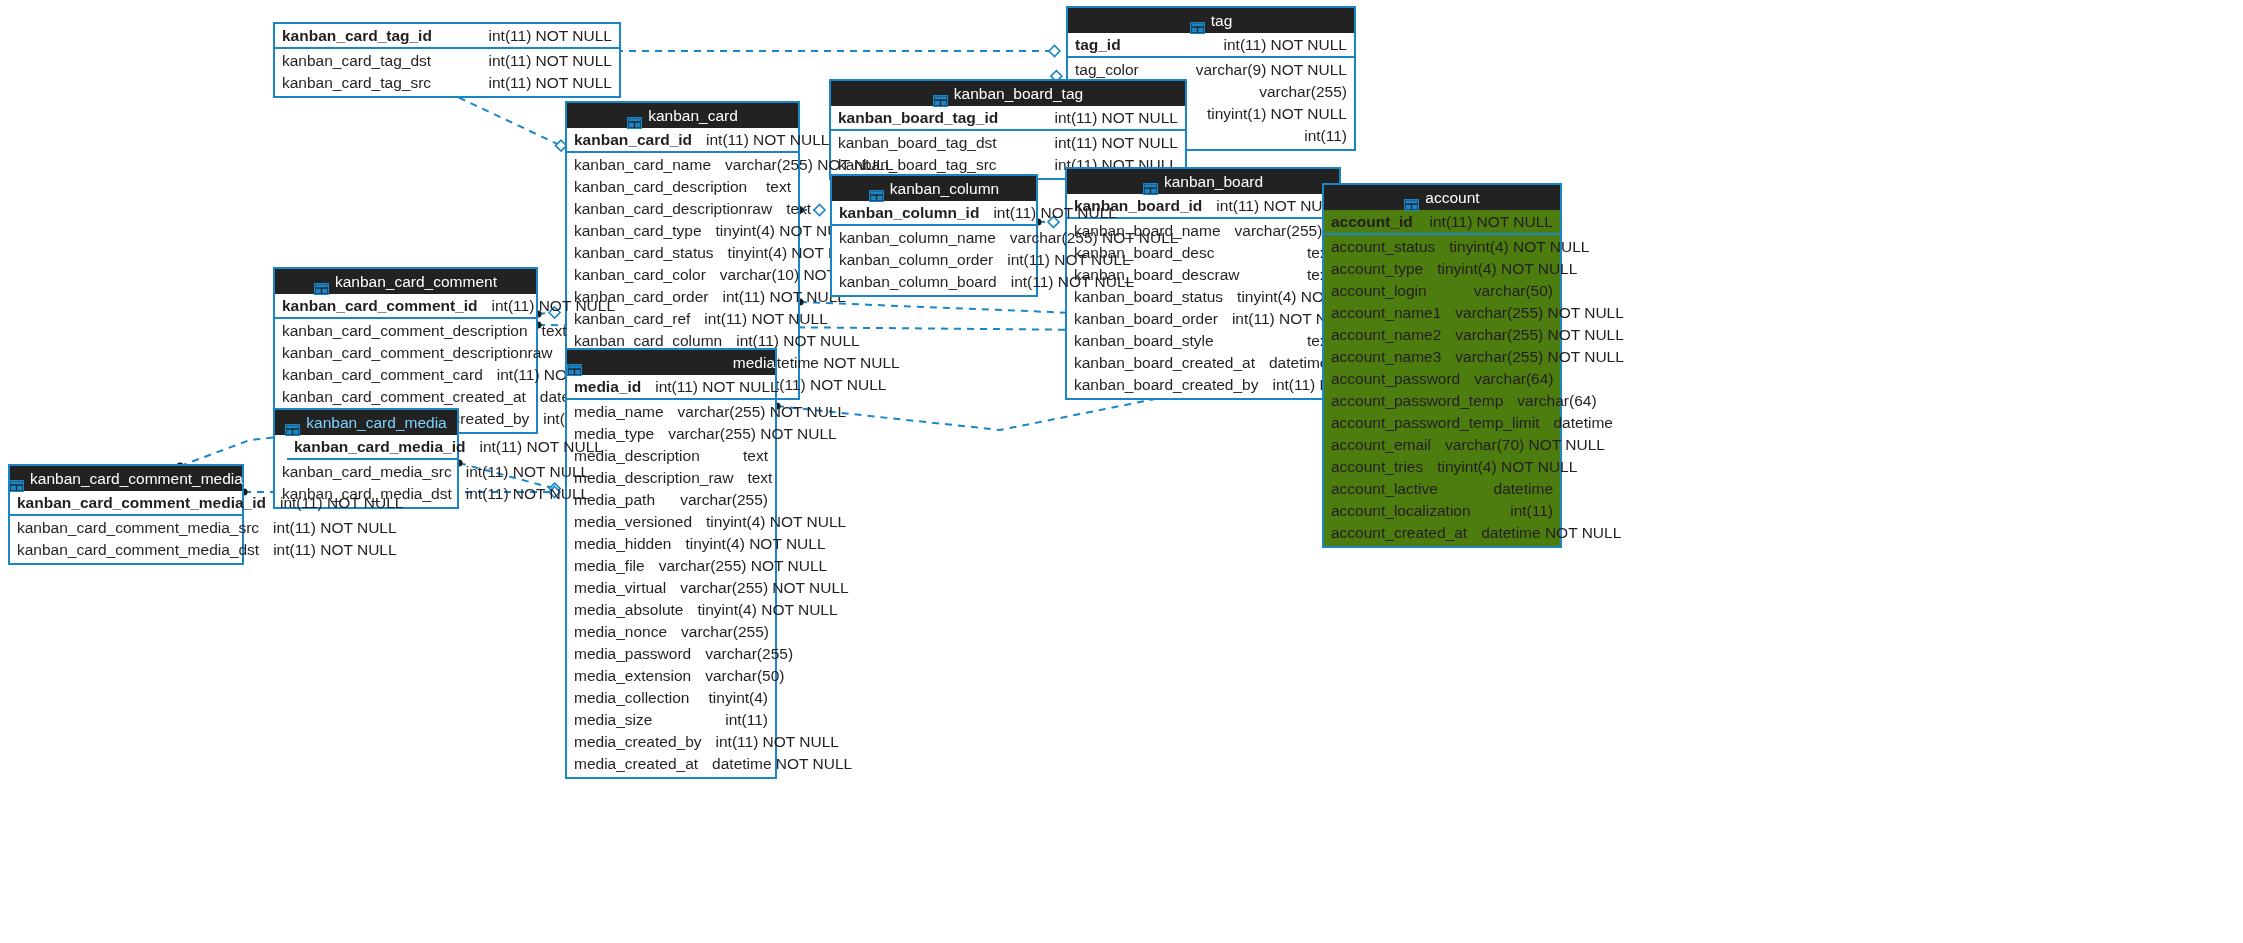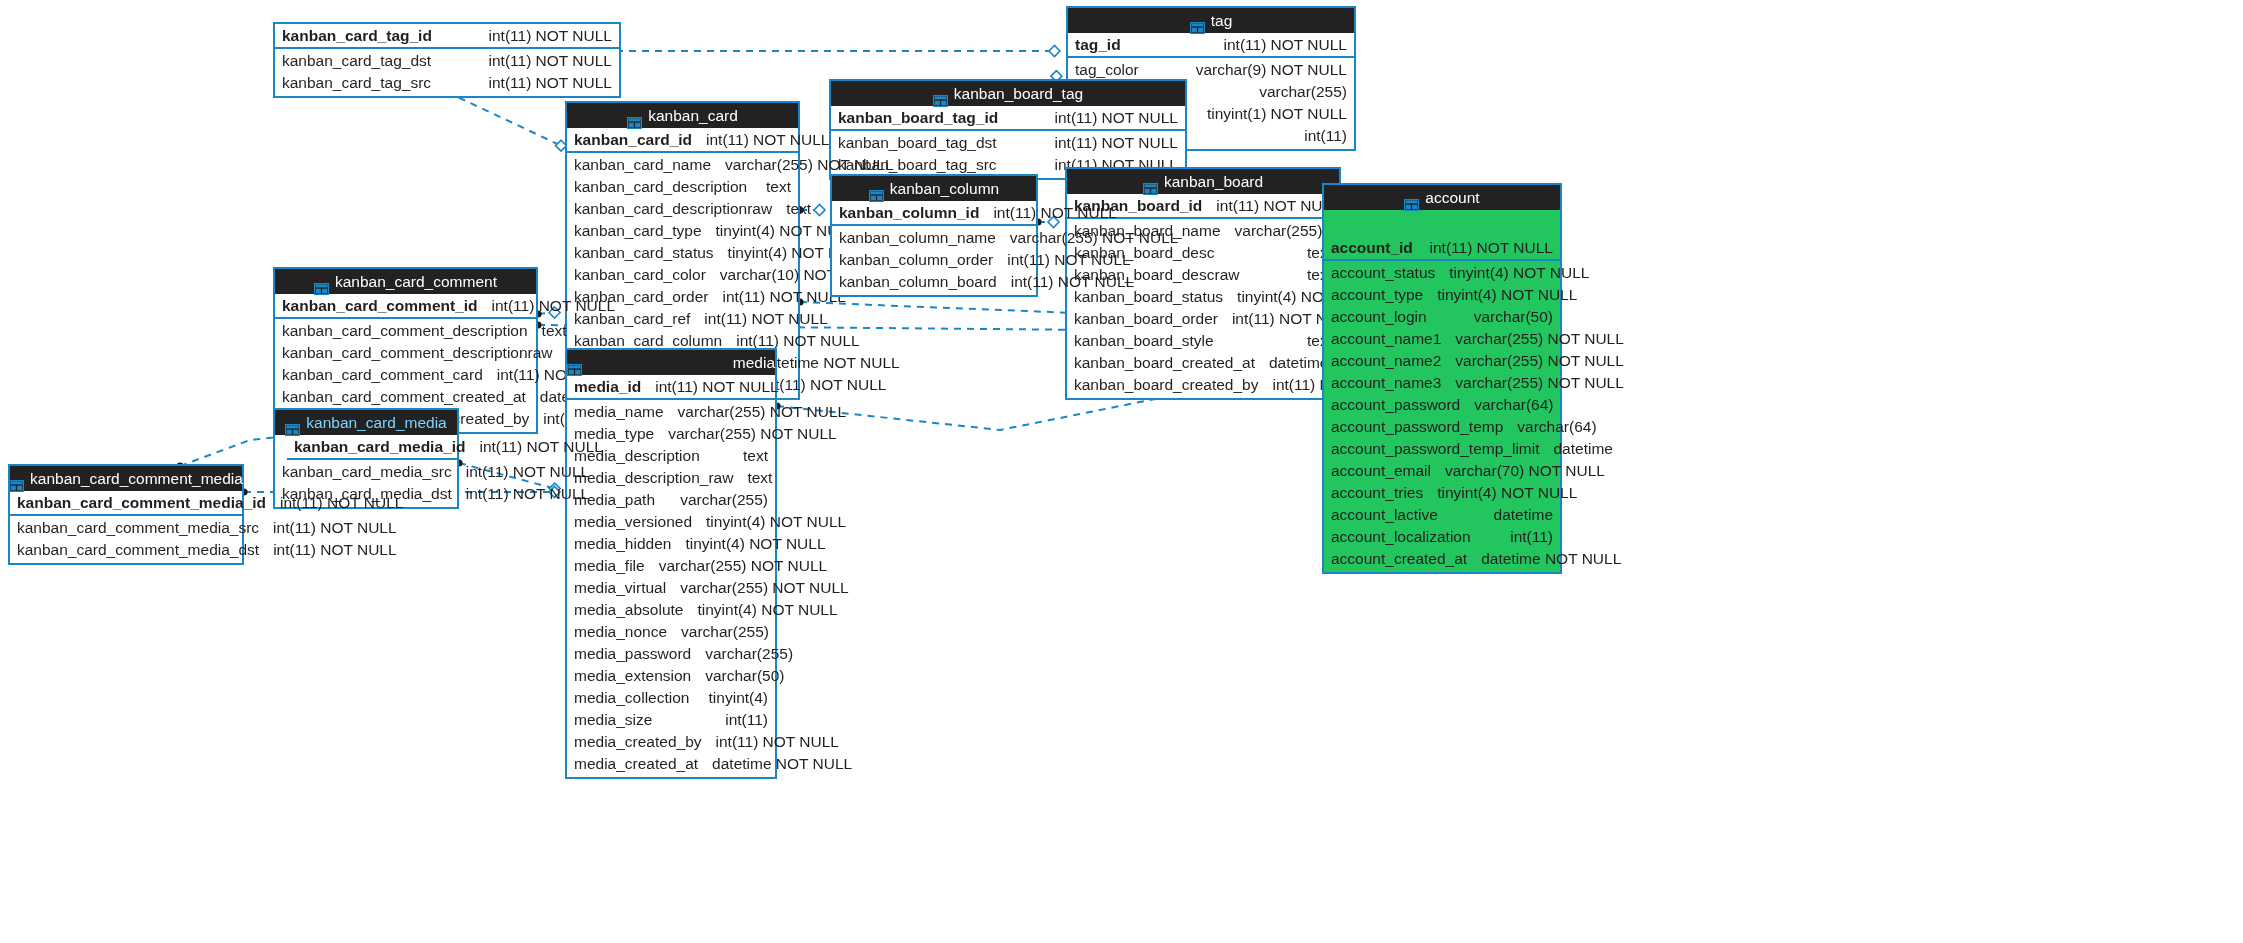--- a/index.html
+++ b/index.html
@@ -369,31 +369,31 @@
         <div class="row">
           <span class="fname">kanban_column_order</span>
           <span class="ftype">int(11) NOT NULL</span>
         </div>
         <div class="row">
           <span class="fname">kanban_column_board</span>
           <span class="ftype">int(11) NOT NULL</span>
         </div>
       </div>
     </div>
-    <div class="entity" style="left: 1322px; top: 183px; width: 240px; border-color: rgb(26, 134, 200); background: #22c55e; color: rgb(35, 31, 32);">
+    <div class="entity" style="left: 1322px; top: 183px; width: 240px; border-color: rgb(26, 134, 200); background: #4d7c0f; color: rgb(35, 31, 32);">
       <div class="ent-header" style="background: rgb(34, 34, 34); color: rgb(255, 255, 255);">
         <span class="tbl-icon"><svg viewBox="0 0 16 13" width="15" height="12" xmlns="http://www.w3.org/2000/svg">
             <rect x="0.5" y="0.5" width="15" height="12" fill="none" stroke="#1a86c8" stroke-width="1.4"></rect>
             <rect x="1.5" y="1.5" width="13" height="3.2" fill="#1a86c8"></rect>
             <rect x="1.8" y="6.2" width="5.5" height="5" fill="#1a86c8"></rect>
             <rect x="8.7" y="6.2" width="5.5" height="5" fill="#1a86c8"></rect>
           </svg></span>
         <span>account</span>
       </div>
-      <div class="ent-pk" style="border-bottom-color: rgb(26, 134, 200); margin-top: 26px;">
+      <div class="ent-pk" style="border-bottom-color: rgb(26, 134, 200);">
         <div class="row">
           <span class="fname">account_id</span>
           <span class="ftype">int(11) NOT NULL</span>
         </div>
       </div>
       <div class="ent-body">
         <div class="row">
           <span class="fname">account_status</span>
           <span class="ftype">tinyint(4) NOT NULL</span>
         </div>

